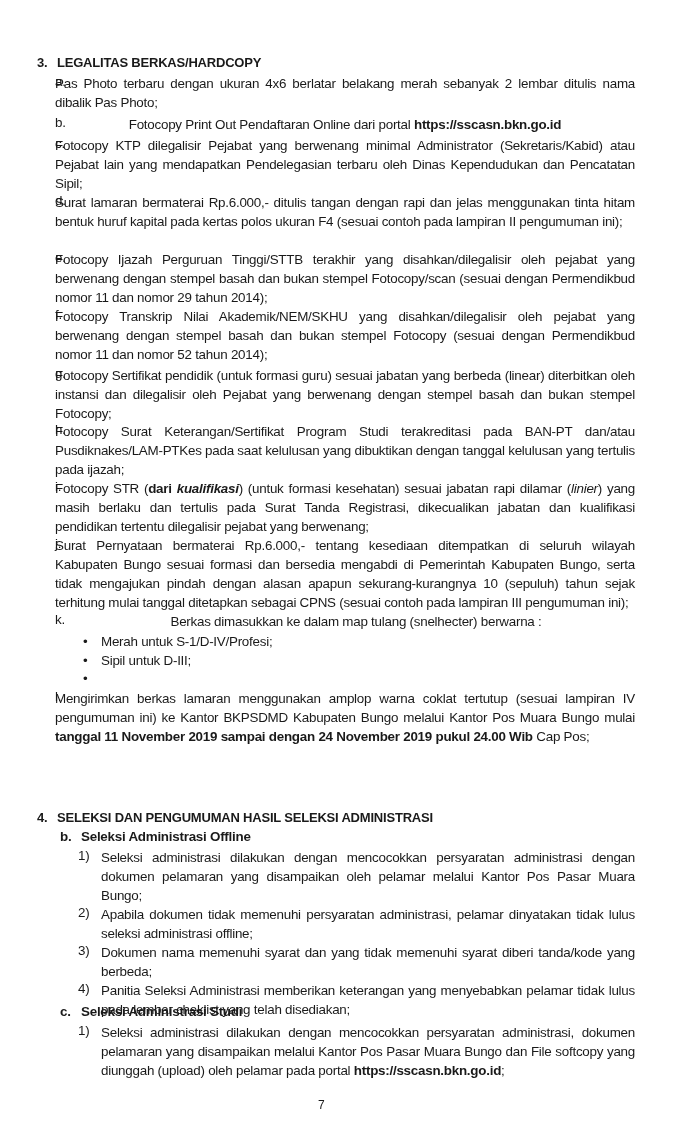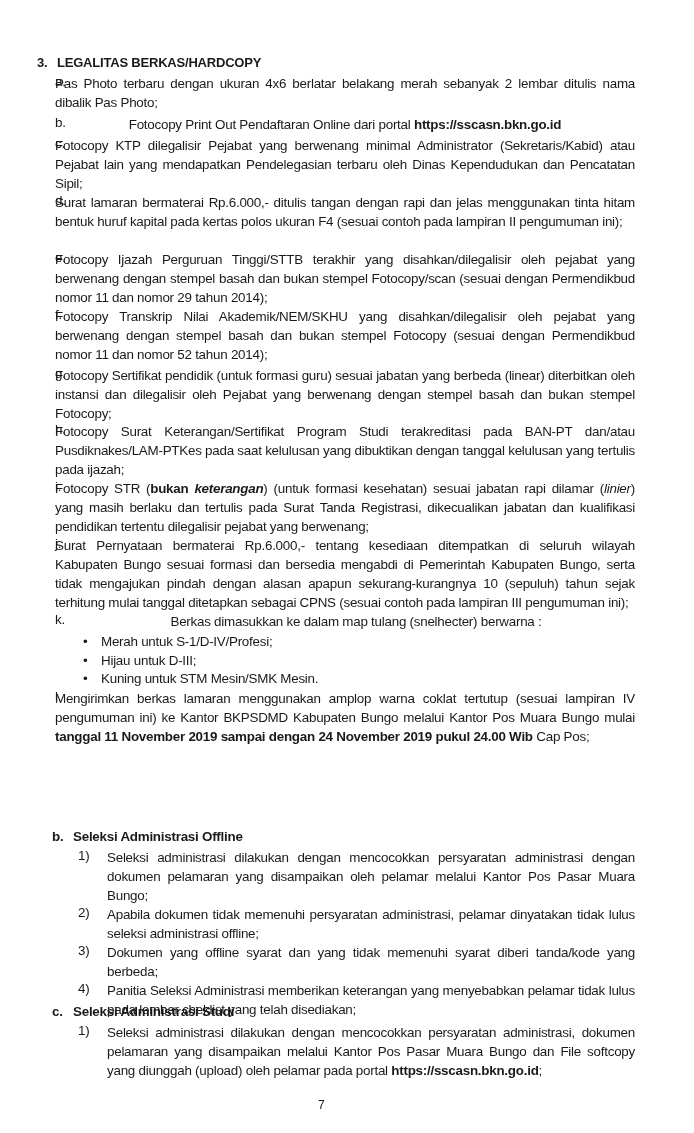--- a/index.html
+++ b/index.html
@@ -17,25 +17,25 @@
   .sec-head .num { display: inline-block; width: 20px; }
   .item { position: absolute; left: 55px; width: 580px; }
   .item .marker { position: absolute; left: 0; top: 0; }
   .item .body {
     text-align: justify; line-height: 19px;
   }
   .item .body.nojust { text-align: center; }
   .bullet { position: absolute; left: 83px; width: 540px; line-height: 19px; }
   .bullet .dot { position: absolute; left: 0; top: 0; }
   .bullet .btext { margin-left: 18px; }
-  .sub-head { position: absolute; left: 52px; font-weight: bold; }
+  .sub-head { position: absolute; left: 60px; font-weight: bold; }
   .sub-head .marker { display: inline-block; width: 21px; }
   .num-item { position: absolute; left: 78px; width: 557px; }
   .num-item .marker { position: absolute; left: 0; top: 0; }
-  .num-item .body { margin-left: 29px; text-align: justify; line-height: 19px; }
+  .num-item .body { margin-left: 23px; text-align: justify; line-height: 19px; }
   b { font-weight: bold; }
   .pageno { position: absolute; left: 318px; top: 1098px; font-size: 12px; }
 </style>
 </head>
 <body>
 
 <div class="page">
 
   <div class="sec-head" style="top:55px;">
     <span class="num">3.</span><span>LEGALITAS BERKAS/HARDCOPY</span>
@@ -76,69 +76,71 @@
     <div class="body">Fotocopy Sertifikat pendidik (untuk formasi guru) sesuai jabatan yang berbeda (linear) diterbitkan oleh instansi dan dilegalisir oleh Pejabat yang berwenang dengan stempel basah dan bukan stempel Fotocopy;</div>
   </div>
 
   <div class="item" style="top:422px;">
     <span class="marker">h.</span>
     <div class="body">Fotocopy Surat Keterangan/Sertifikat Program Studi terakreditasi pada BAN-PT dan/atau Pusdiknakes/LAM-PTKes pada saat kelulusan yang dibuktikan dengan tanggal kelulusan yang tertulis pada ijazah;</div>
   </div>
 
   <div class="item" style="top:479px;">
     <span class="marker">i.</span>
-    <div class="body"><span>Fotocopy STR (</span><b>bukan </b><b><i>keterangan</i></b><span>) (untuk formasi kesehatan) sesuai jabatan rapi dilamar (</span><i>linier</i><span>) yang masih berlaku dan tertulis pada Surat Tanda Registrasi, dikecualikan jabatan dan kualifikasi pendidikan tertentu dilegalisir pejabat yang berwenang;</span></div>
+    <div class="body"><span>Fotocopy STR (</span><b>dari </b><b><i>kualifikasi</i></b><span>) (untuk formasi kesehatan) sesuai jabatan rapi dilamar (</span><i>linier</i><span>) yang masih berlaku dan tertulis pada Surat Tanda Registrasi, dikecualikan jabatan dan kualifikasi pendidikan tertentu dilegalisir pejabat yang berwenang;</span></div>
   </div>
 
   <div class="item" style="top:536px;">
     <span class="marker">j.</span>
     <div class="body">Surat Pernyataan bermaterai Rp.6.000,- tentang kesediaan ditempatkan di seluruh wilayah Kabupaten Bungo sesuai formasi dan bersedia mengabdi di Pemerintah Kabupaten Bungo, serta tidak mengajukan pindah dengan alasan apapun sekurang-kurangnya 10 (sepuluh) tahun sejak terhitung mulai tanggal ditetapkan sebagai CPNS (sesuai contoh pada lampiran III pengumuman ini);</div>
   </div>
 
   <div class="item" style="top:612px;">
     <span class="marker">k.</span>
     <div class="body nojust" style="margin-left:22px;">Berkas dimasukkan ke dalam map tulang (snelhecter) berwarna :</div>
   </div>
 
   <div class="bullet" style="top:632px;">
     <span class="dot">•</span>
     <span class="btext">Merah untuk S-1/D-IV/Profesi;</span>
   </div>
   <div class="bullet" style="top:651px;">
     <span class="dot">•</span>
-    <span class="btext">Hijau untuk D-III;</span>
+    <span class="btext">Sipil untuk D-III;</span>
   </div>
   <div class="bullet" style="top:669px;">
     <span class="dot">•</span>
-    <span class="btext">Kuning untuk STM Mesin/SMK Mesin.</span>
   </div>
 
   <div class="item" style="top:689px;">
     <span class="marker">l.</span>
     <div class="body"><span>Mengirimkan berkas lamaran menggunakan amplop warna coklat tertutup (sesuai lampiran IV pengumuman ini) ke Kantor BKPSDMD Kabupaten Bungo melalui Kantor Pos Muara Bungo mulai </span><b>tanggal 11 November 2019 sampai dengan 24 November 2019 pukul 24.00 Wib</b><span> Cap Pos;</span></div>
   </div>
 
+  <div class="sec-head" style="top:810px;">
+    <span class="num">4.</span><span>SELEKSI DAN PENGUMUMAN HASIL SELEKSI ADMINISTRASI</span>
+  </div>
 
   <div class="sub-head" style="top:829px;">
     <span class="marker">b.</span><span>Seleksi Administrasi Offline</span>
   </div>
 
   <div class="num-item" style="top:848px;">
     <span class="marker">1)</span>
     <div class="body">Seleksi administrasi dilakukan dengan mencocokkan persyaratan administrasi dengan dokumen pelamaran yang disampaikan oleh pelamar melalui Kantor Pos Pasar Muara Bungo;</div>
   </div>
 
   <div class="num-item" style="top:905px;">
     <span class="marker">2)</span>
     <div class="body">Apabila dokumen tidak memenuhi persyaratan administrasi, pelamar dinyatakan tidak lulus seleksi administrasi offline;</div>
   </div>
 
   <div class="num-item" style="top:943px;">
     <span class="marker">3)</span>
-    <div class="body">Dokumen yang offline syarat dan yang tidak memenuhi syarat diberi tanda/kode yang berbeda;</div>
+    <div class="body">Dokumen nama memenuhi syarat dan yang tidak memenuhi syarat diberi tanda/kode yang berbeda;</div>
   </div>
 
   <div class="num-item" style="top:981px;">
     <span class="marker">4)</span>
     <div class="body">Panitia Seleksi Administrasi memberikan keterangan yang menyebabkan pelamar tidak lulus pada lembar cheklist yang telah disediakan;</div>
   </div>
 
   <div class="sub-head" style="top:1004px;">
     <span class="marker">c.</span><span>Seleksi Administrasi Studi</span>
   </div>

